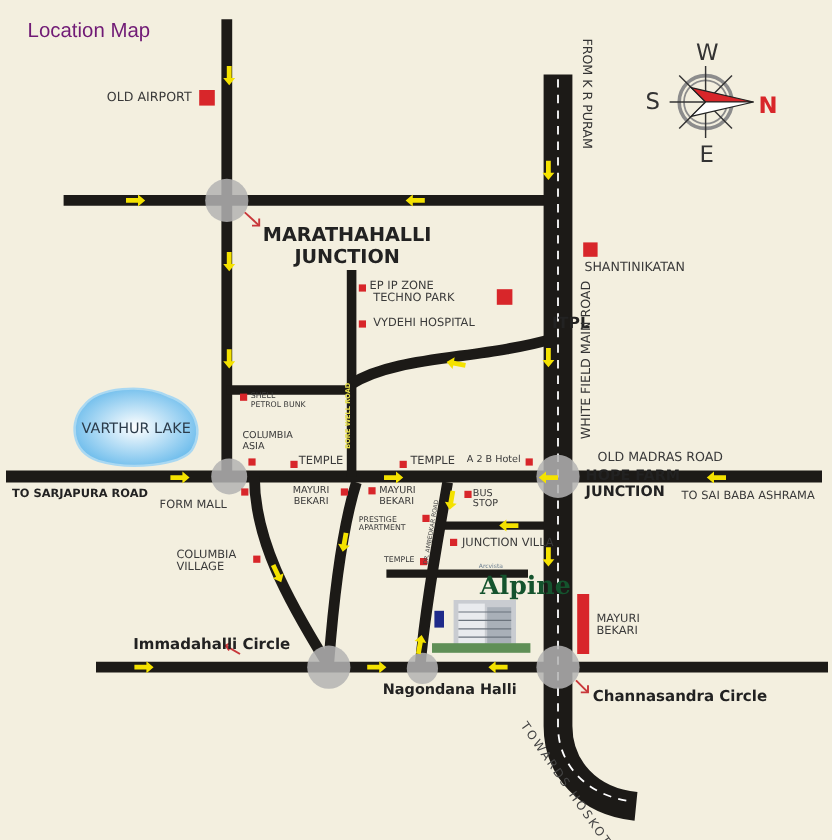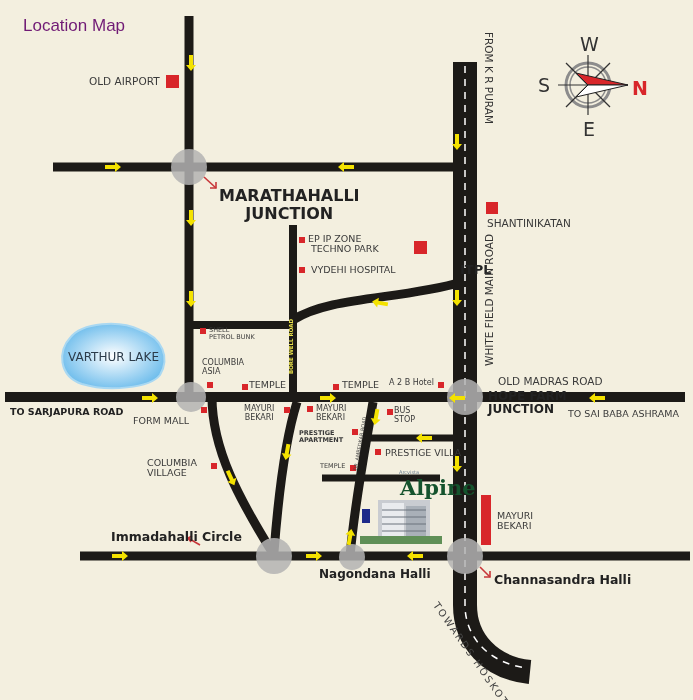--- a/index.html
+++ b/index.html
@@ -173,46 +173,46 @@
 <div class="lbl bold" style="left:10px;top:407px;font-size:9.5px;">TO SARJAPURA ROAD</div>
 <div class="lbl s9" style="left:133px;top:416px;">FORM MALL</div>
 <div class="lbl s8" style="left:244px;top:405px;text-align:center;">
   <div>MAYURI</div>
   <div>BEKARI</div>
 </div>
 <div class="lbl s8" style="left:316px;top:405px;">
   <div>MAYURI</div>
   <div>BEKARI</div>
 </div>
-<div class="lbl s7" style="left:299px;top:430px;font-weight:bold;">
+<div class="lbl s7" style="left:299px;top:430px;">
   <div>PRESTIGE</div>
   <div>APARTMENT</div>
 </div>
 <div class="lbl s8" style="left:394px;top:407px;">
   <div>BUS</div>
   <div>STOP</div>
 </div>
 <div class="lbl big" style="left:488px;top:390px;font-size:12px;">
   <div>HOPE FARM</div>
   <div>JUNCTION</div>
 </div>
 <div class="lbl s9" style="left:568px;top:409px;">TO SAI BABA ASHRAMA</div>
-<div class="lbl s9" style="left:385px;top:448px;">PRESTIGE VILLA</div>
+<div class="lbl s9" style="left:385px;top:448px;">JUNCTION VILLA</div>
 <div class="lbl s7" style="left:320px;top:463px;">TEMPLE</div>
 <div class="lbl s9" style="left:147px;top:458px;">
   <div>COLUMBIA</div>
   <div>VILLAGE</div>
 </div>
 <div class="lbl" style="left:399px;top:470px;font-size:5px;color:#6a7d8f;">Arcvista</div>
 <div class="lbl" style="left:400px;top:476px;font-size:21px;font-weight:bold;color:#14532d;font-family:'DejaVu Serif',serif;">Alpine</div>
 <div class="lbl s9" style="left:497px;top:511px;">
   <div>MAYURI</div>
   <div>BEKARI</div>
 </div>
 <div class="lbl big" style="left:111px;top:530px;font-size:12.5px;">Immadahalli Circle</div>
 <div class="lbl big" style="left:319px;top:568px;font-size:12px;">Nagondana Halli</div>
-<div class="lbl big" style="left:494px;top:573px;font-size:12.5px;">Channasandra Halli</div>
+<div class="lbl big" style="left:494px;top:573px;font-size:12.5px;">Channasandra Circle</div>
 
 <div class="vert" style="left:483px;top:32px;transform:rotate(90deg) translateY(-100%);font-size:10.5px;color:#333;transform-origin:left top;">FROM K R PURAM</div>
 <div class="vert" style="left:483px;top:366px;transform:rotate(-90deg);font-size:10.5px;color:#333;">WHITE FIELD MAIN ROAD</div>
 <div class="vert" style="left:288px;top:374px;transform:rotate(-90deg);font-size:5.5px;color:#e8e04a;font-weight:bold;">BORE WELL ROAD</div>
 <div class="vert" style="left:352px;top:470px;transform:rotate(-80deg);font-size:5px;color:#444;">DR. AMBEDKAR ROAD</div>
 <div class="vert" style="left:440px;top:600px;transform:rotate(55deg);font-size:10px;letter-spacing:2px;color:#444;">TOWARDS HOSKOTE</div>
 
 </body></html>

